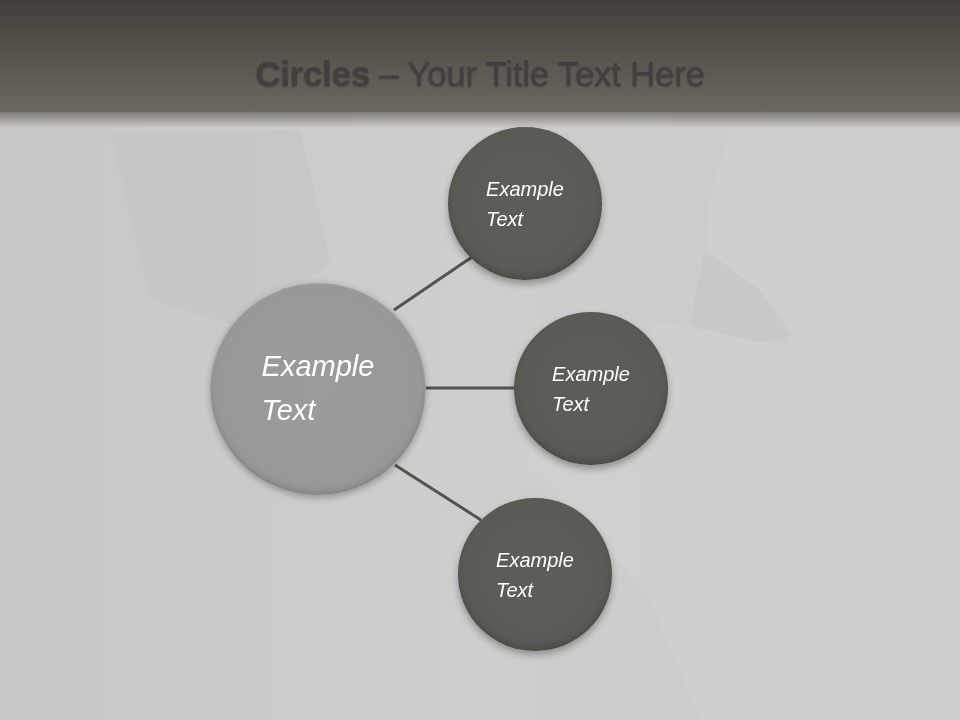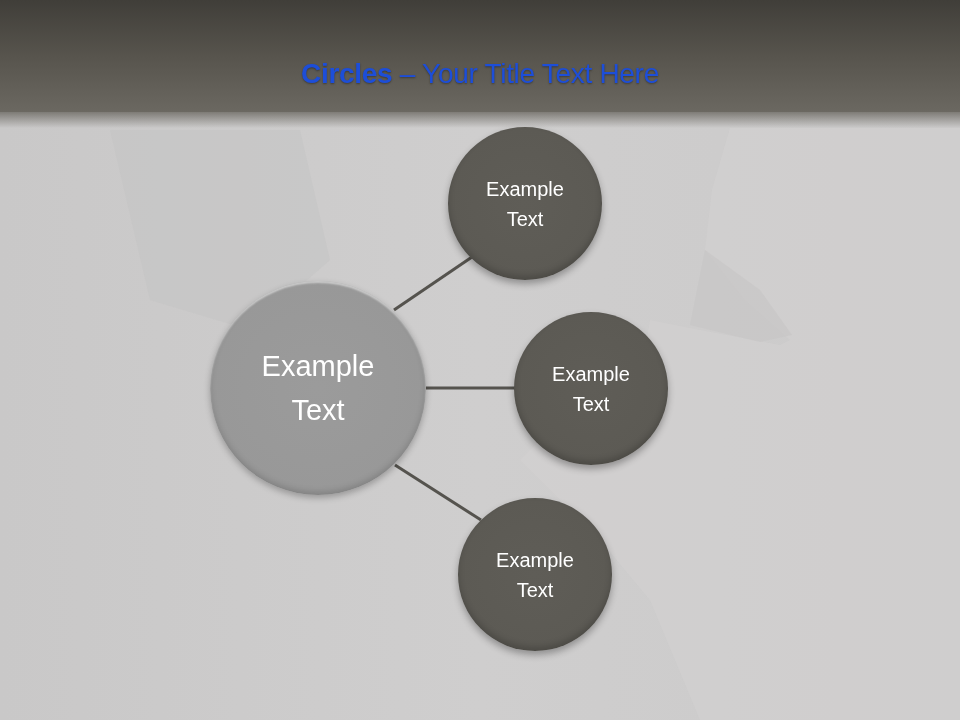--- a/index.html
+++ b/index.html
@@ -6,26 +6,26 @@
   body { width:960px; height:720px; overflow:hidden; position:relative;
          font-family:"Liberation Sans", "DejaVu Sans", sans-serif; background:#cbcaca; }
   .slide { position:absolute; left:0; top:0; width:960px; height:720px;
            background: linear-gradient(90deg,#c9c8c8 0%,#cfcece 50%,#cbcaca 100%); }
   .silhouette { position:absolute; left:0; top:0; width:960px; height:720px; }
   .header { position:absolute; left:0; top:0; width:960px; height:112px;
             background: linear-gradient(180deg,#403e39 0%,#57544d 50%,#6b6861 100%); }
   .header-fade { position:absolute; left:0; top:112px; width:960px; height:16px;
             background: linear-gradient(180deg,rgba(100,97,90,0.75) 0%,rgba(203,202,202,0) 100%); }
   .title { position:absolute; left:0; top:52px; width:960px; text-align:center;
-           color:#1d4ed8; font-size:28px; line-height:44px; letter-spacing:-0.3px;
+           color:#404040; font-size:35px; line-height:44px; letter-spacing:-0.3px;
            text-shadow:0 1px 2px rgba(0,0,0,0.35); }
   .title .bold { font-weight:bold; }
   .connectors { position:absolute; left:0; top:0; width:960px; height:720px; }
   .circle { position:absolute; border-radius:50%; display:flex; align-items:center;
-            justify-content:center; text-align:center; color:#ffffff; box-sizing:border-box; }
+            justify-content:center; text-align:left; color:#ffffff; box-sizing:border-box;font-style:italic; }
   .circle.main { left:210px; top:281px; width:216px; height:214px;
             background: radial-gradient(circle at 50% 50%, #9b9b9b 0%, #989898 72%, #8a8a8a 88%, #b5b5b5 98%, #d8d8d8 100%);
             box-shadow: 0 3px 6px rgba(0,0,0,0.25), inset 0 2px 2px rgba(255,255,255,0.5), inset 0 -3px 6px rgba(0,0,0,0.15);
             font-size:29px; line-height:44px; }
   .circle.sub { width:154px; height:153px;
             background: radial-gradient(circle at 50% 50%, #5f5d57 0%, #5c5a54 70%, #54524c 86%, #6e6b64 96%, #8d8a83 100%);
             box-shadow: 0 4px 7px rgba(0,0,0,0.3), inset 0 -4px 6px rgba(0,0,0,0.18);
             font-size:20px; line-height:30px; }
   .c1 { left:448px; top:127px; }
   .c2 { left:514px; top:312px; }

